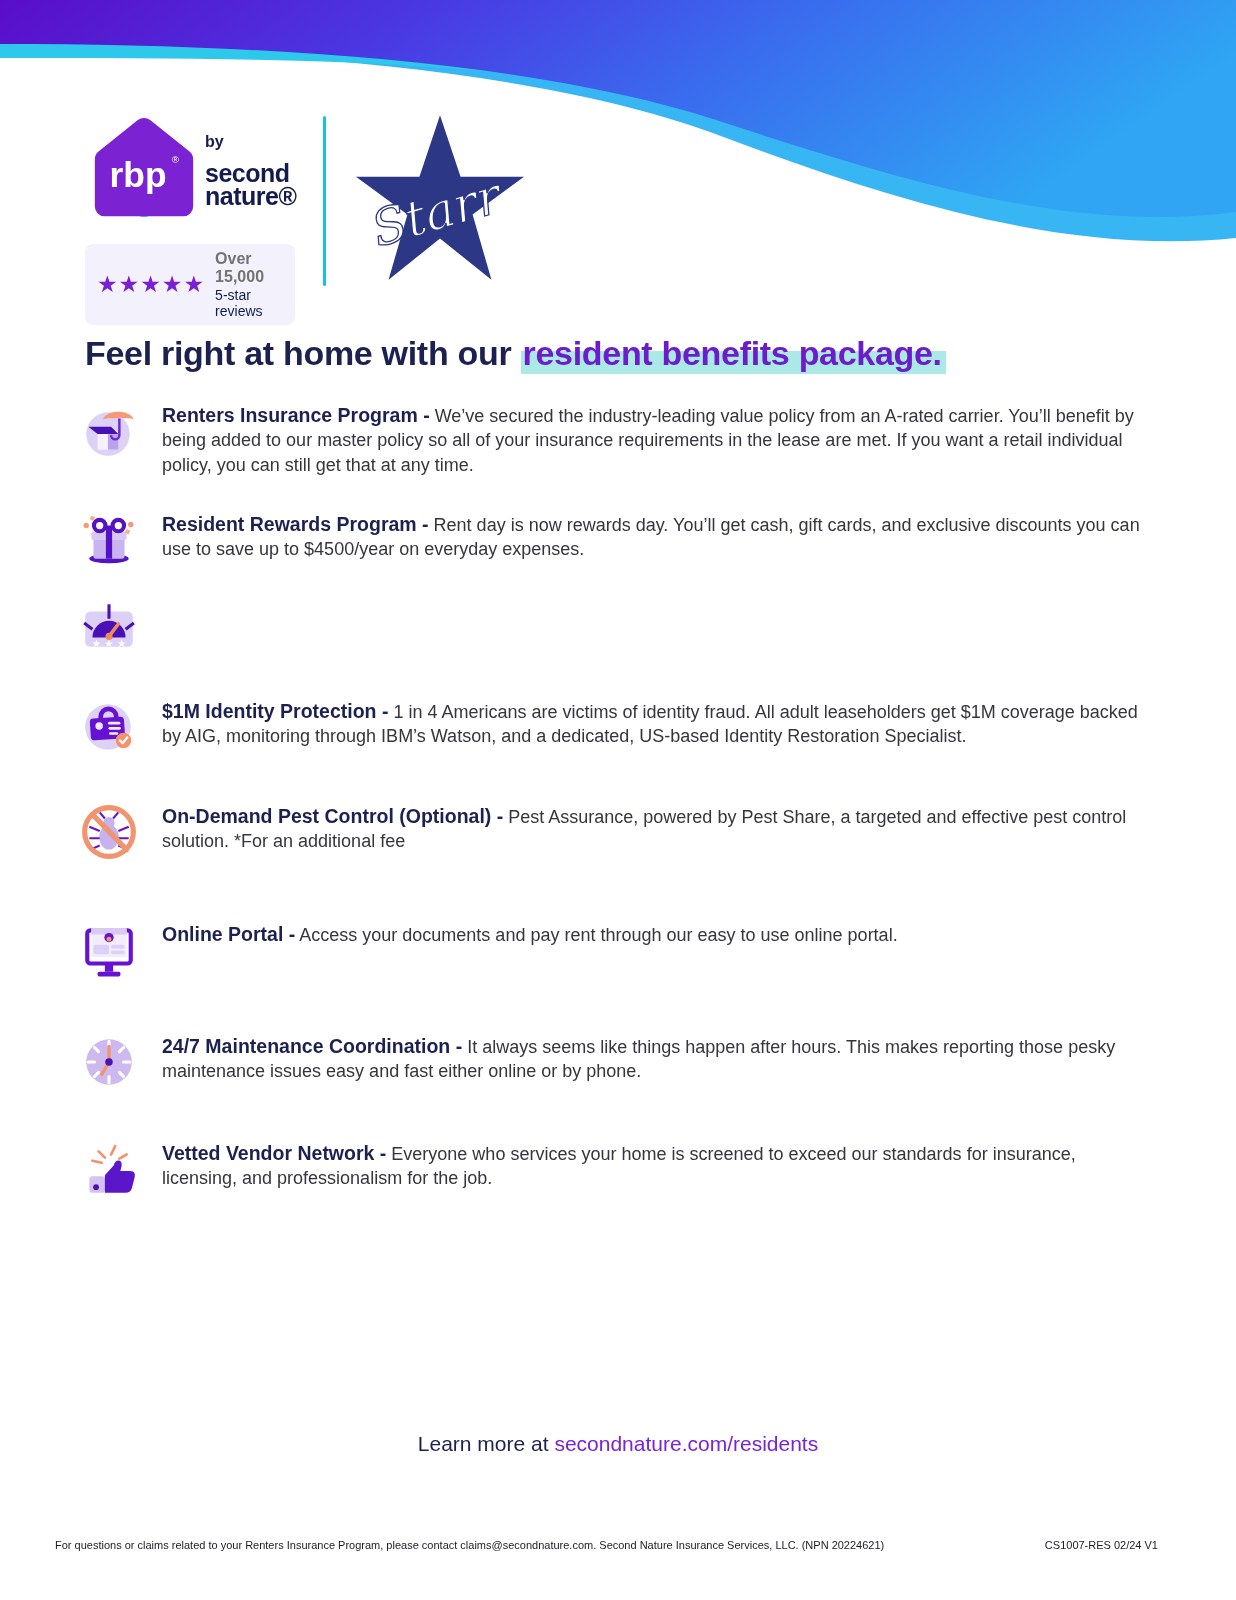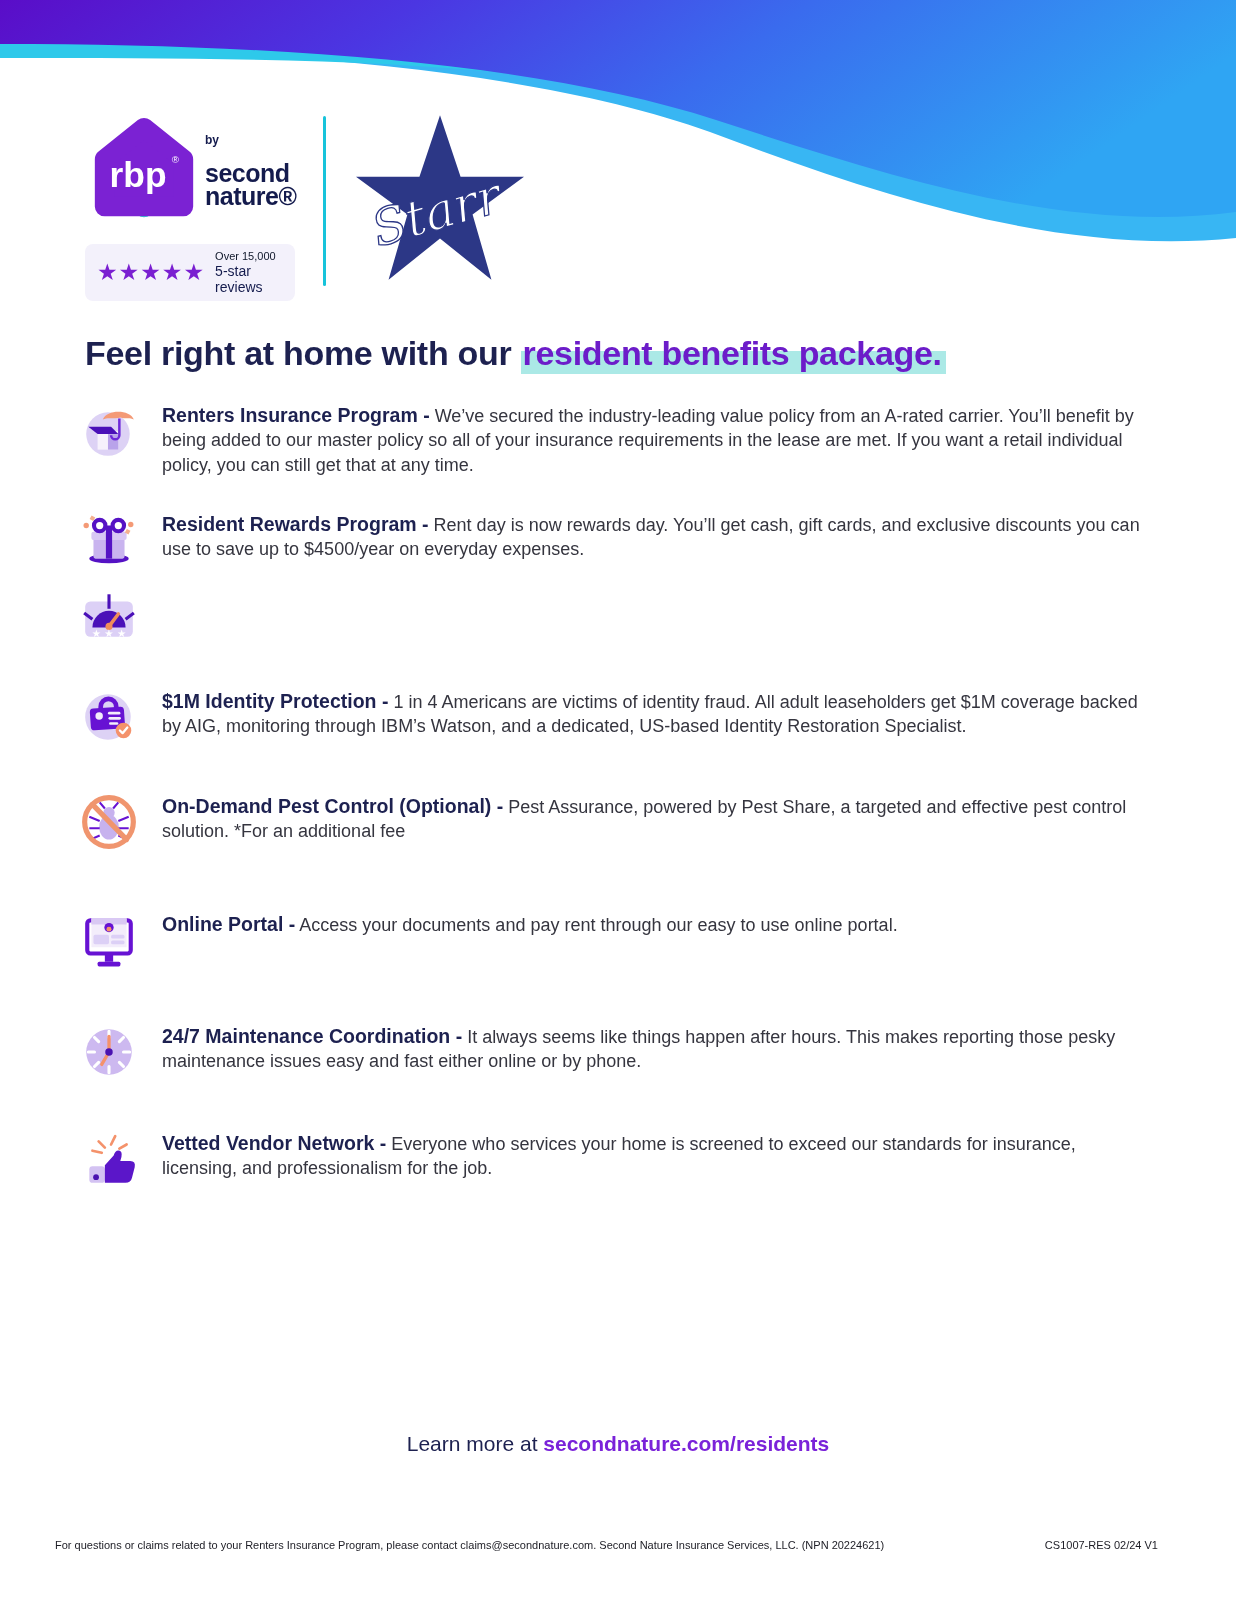--- a/index.html
+++ b/index.html
@@ -12,30 +12,30 @@
     color:#33333f;
   }
   
   .wave{position:absolute;top:0;left:0;width:1236px;height:270px;}
   
   .logos{position:absolute;top:112px;left:85px;display:flex;align-items:flex-start;}
   .rbp-block{display:flex;flex-direction:column;width:210px;}
   .rbp-top{display:flex;align-items:center;}
   .rbp-mark{width:118px;height:122px;flex:0 0 auto;}
   .sn-wordmark{margin-left:2px;margin-top:8px;line-height:1;}
-  .sn-by{font-size:12px;font-weight:bold;color:#141b4d;vertical-align:top;position:relative;top:-12px;margin-right:2px;}
+  .sn-by{font-size:16px;font-weight:bold;color:#141b4d;vertical-align:top;position:relative;top:-12px;margin-right:2px;}
   .sn-name{display:inline-block;text-align:left;font-weight:bold;color:#141b4d;font-size:25px;letter-spacing:-0.5px;line-height:0.92;}
   .reviews-box{
     margin-top:10px;background:#f3f1fb;border-radius:8px;
     display:flex;align-items:center;gap:10px;
     padding:6px 12px;width:186px;
   }
   .stars{color:#7a1fd1;font-size:23px;letter-spacing:1px;line-height:1;white-space:nowrap;}
   .reviews-text{line-height:1.15;}
-  .reviews-line1{font-size:11px;font-weight:normal;color:#0f172a;}
+  .reviews-line1{font-size:16px;font-weight:bold;color:#737373;}
   .reviews-line2{font-size:14px;color:#141b4d;}
   .logo-sep{width:3px;height:170px;background:#17c3da;margin:4px 28px 0 28px;border-radius:2px;}
   .starr-logo{width:172px;height:180px;margin-top:-2px;}
   
   .heading{
     position:absolute;top:334px;left:85px;width:1080px;
     font-size:34px;font-weight:bold;letter-spacing:-0.3px;
     color:#1d2150;white-space:nowrap;
   }
   .heading .hl{
@@ -45,32 +45,32 @@
   }
   
   .benefits{position:absolute;top:402px;left:80px;width:1065px;}
   .benefit{display:flex;align-items:flex-start;}
   .benefit .icon{width:62px;flex:0 0 62px;margin-right:20px;}
   .benefit .icon svg{width:58px;height:58px;display:block;}
   .benefit .txt{font-size:18px;line-height:1.35;color:#35353f;}
   .benefit .title{font-size:19.5px;font-weight:bold;color:#1d2150;}
   .benefit .note{margin-top:1px;color:#2e2e38;}
   .b-mb34{margin-bottom:34px;}
-  .b-mb27{margin-bottom:17px;}
+  .b-mb27{margin-bottom:27px;}
   .b-mb44{margin-bottom:44px;}
   .b-mb47{margin-bottom:47px;}
   .b-mb60{margin-bottom:60px;}
   .b-mb54{margin-bottom:54px;}
   .b-mb49{margin-bottom:49px;margin-top:8px;}
   
   .learn-more{
     position:absolute;top:1432px;left:0;width:1236px;
     text-align:center;font-size:21px;color:#1d2150;
   }
-  .learn-more a{color:#7a22d9;font-weight:bold;text-decoration:none;}
+  .learn-more a{color:#7a22d9;font-weight:normal;text-decoration:none;}
   .fine-print{
     position:absolute;top:1539px;left:55px;right:78px;
     display:flex;justify-content:space-between;align-items:center;
     font-size:11px;color:#1c1c24;
   }
 </style>
 </head>
 <body>
 
 <div class="page">

